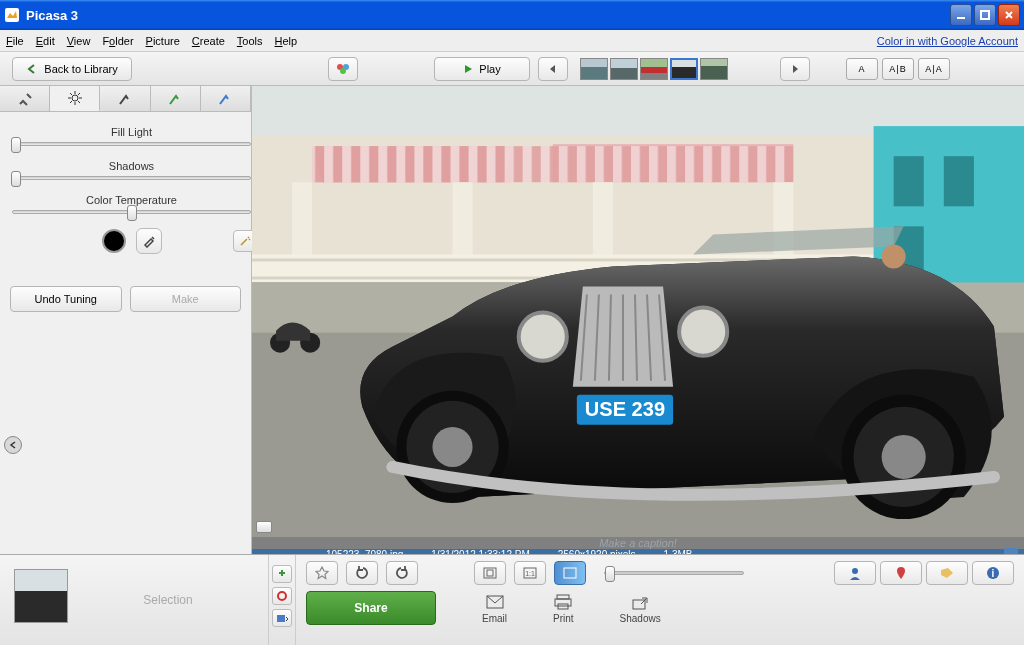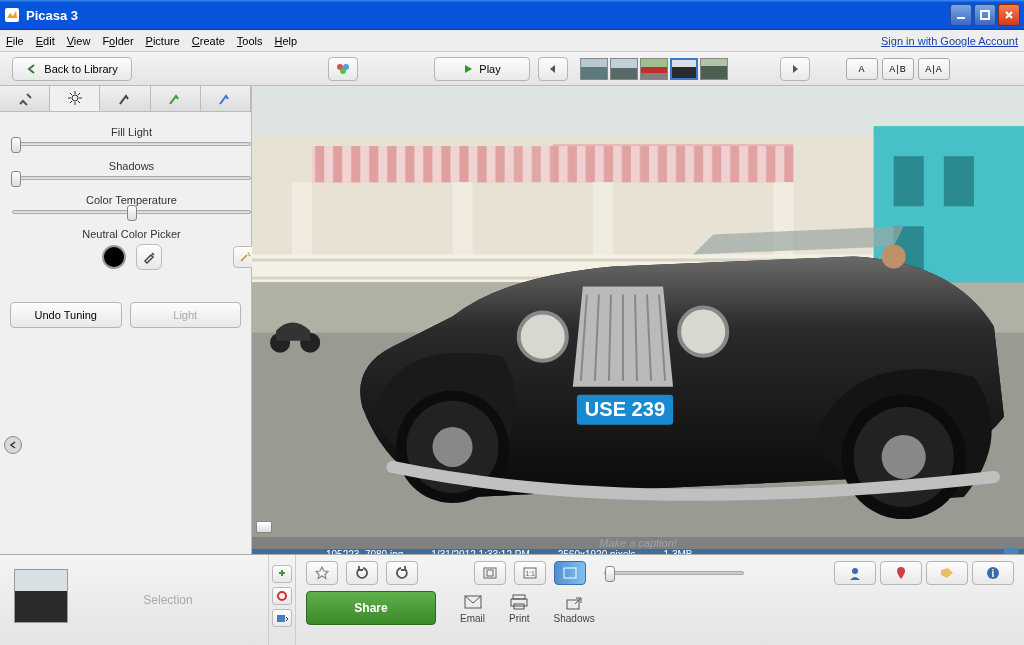--- a/index.html
+++ b/index.html
@@ -82,21 +82,21 @@
 .pin-col { width: 28px; display: flex; flex-direction: column; align-items: center; justify-content: flex-start; gap: 4px; padding-top: 10px; border-left: 1px solid #ccc; border-right: 1px solid #ccc; }
 .pin-col .mini { width: 20px; height: 18px; border: 1px solid #bbb; border-radius: 3px; background: linear-gradient(to bottom,#fdfdfd,#e8e8e8); display: flex; align-items: center; justify-content: center; cursor: pointer; }
 .action-area { flex: 1; display: flex; flex-direction: column; padding: 6px 10px; gap: 6px; }
 .row1 { display: flex; align-items: center; gap: 8px; }
 .row1 .btn { width: 32px; height: 24px; }
 .row1 .spacer2 { width: 40px; }
 .zoom-slider { flex: 0 0 140px; height: 4px; background: #ccc; border: 1px solid #aaa; border-radius: 2px; position: relative; margin: 0 10px; }
 .zoom-slider .slider-thumb { left: 0; }
 .quick-right { margin-left: auto; display: flex; gap: 4px; }
 .quick-right .btn { width: 42px; height: 24px; }
-.row2 { display: flex; align-items: center; gap: 24px; }
+.row2 { display: flex; align-items: center; gap: 46px; }
 .share-btn { width: 130px; height: 34px; background: linear-gradient(to bottom,#5fb04a,#3a8a2a); border: 1px solid #2a6a1a; border-radius: 4px; color: #fff; font-size: 12px; font-weight: bold; display: flex; align-items: center; justify-content: center; cursor: pointer; }
 .action { display: flex; flex-direction: column; align-items: center; font-size: 10px; color: #444; cursor: pointer; gap: 2px; }
 .action .aicon { width: 20px; height: 18px; display: flex; align-items: center; justify-content: center; }
 </style>
 </head>
 <body>
 
 <div class="titlebar">
   <span class="logo">
     <svg viewBox="0 0 16 16">
@@ -125,21 +125,21 @@
 
 <div class="menubar">
   <span class="m"><u>F</u>ile</span>
   <span class="m"><u>E</u>dit</span>
   <span class="m"><u>V</u>iew</span>
   <span class="m">F<u>o</u>lder</span>
   <span class="m"><u>P</u>icture</span>
   <span class="m"><u>C</u>reate</span>
   <span class="m"><u>T</u>ools</span>
   <span class="m"><u>H</u>elp</span>
-  <span class="signin">Sign in with Google Account</span>
+  <span class="signin">Color in with Google Account</span>
 </div>
 
 <div class="toolbar">
   <div class="btn btnwide">
     <svg width="12" height="12">
         <path d="M8 2 L3 6 L8 10" fill="none" stroke="#3a7a3a" stroke-width="2"></path>
       </svg>
     <span>Back to Library</span>
   </div>
   <div style="flex:0 0 180px"></div>
@@ -232,39 +232,38 @@
       </div>
       <div class="slider-group">
         <div class="slider-label">Color Temperature</div>
         <div class="slider-row">
           <div class="slider-track">
               <div class="slider-thumb" style="left:48%"></div>
             </div>
         </div>
       </div>
       <div class="slider-group">
-        <div class="slider-label">Neutral Color Picker</div>
         <div class="picker-row">
           <div class="color-circle"></div>
           <div class="eyedrop">
               <svg width="14" height="14">
                 <path d="M3 11 L9 5 L11 7 L5 13 Z M10 3l2 2" stroke="#444" fill="none" stroke-width="1.5"></path>
               </svg>
             </div>
           <div class="side-auto" style="position:absolute; right:-6px">
               <svg width="12" height="12">
                 <path d="M2 10 L8 4 M9 2l1 1 M11 4l-1 1" stroke="#c09020" stroke-width="1.5"></path>
               </svg>
             </div>
         </div>
       </div>
     </div>
     <div class="undo-row">
       <div class="btn">Undo Tuning</div>
-      <div class="btn disabled">Light</div>
+      <div class="btn disabled">Make</div>
     </div>
     <div class="collapse-handle">
       <svg width="8" height="8">
           <path d="M6 1 L2 4 L6 7" stroke="#333" fill="none" stroke-width="1.5"></path>
         </svg>
     </div>
   </div>
 
   <div class="viewer">
     <div class="image-area">

